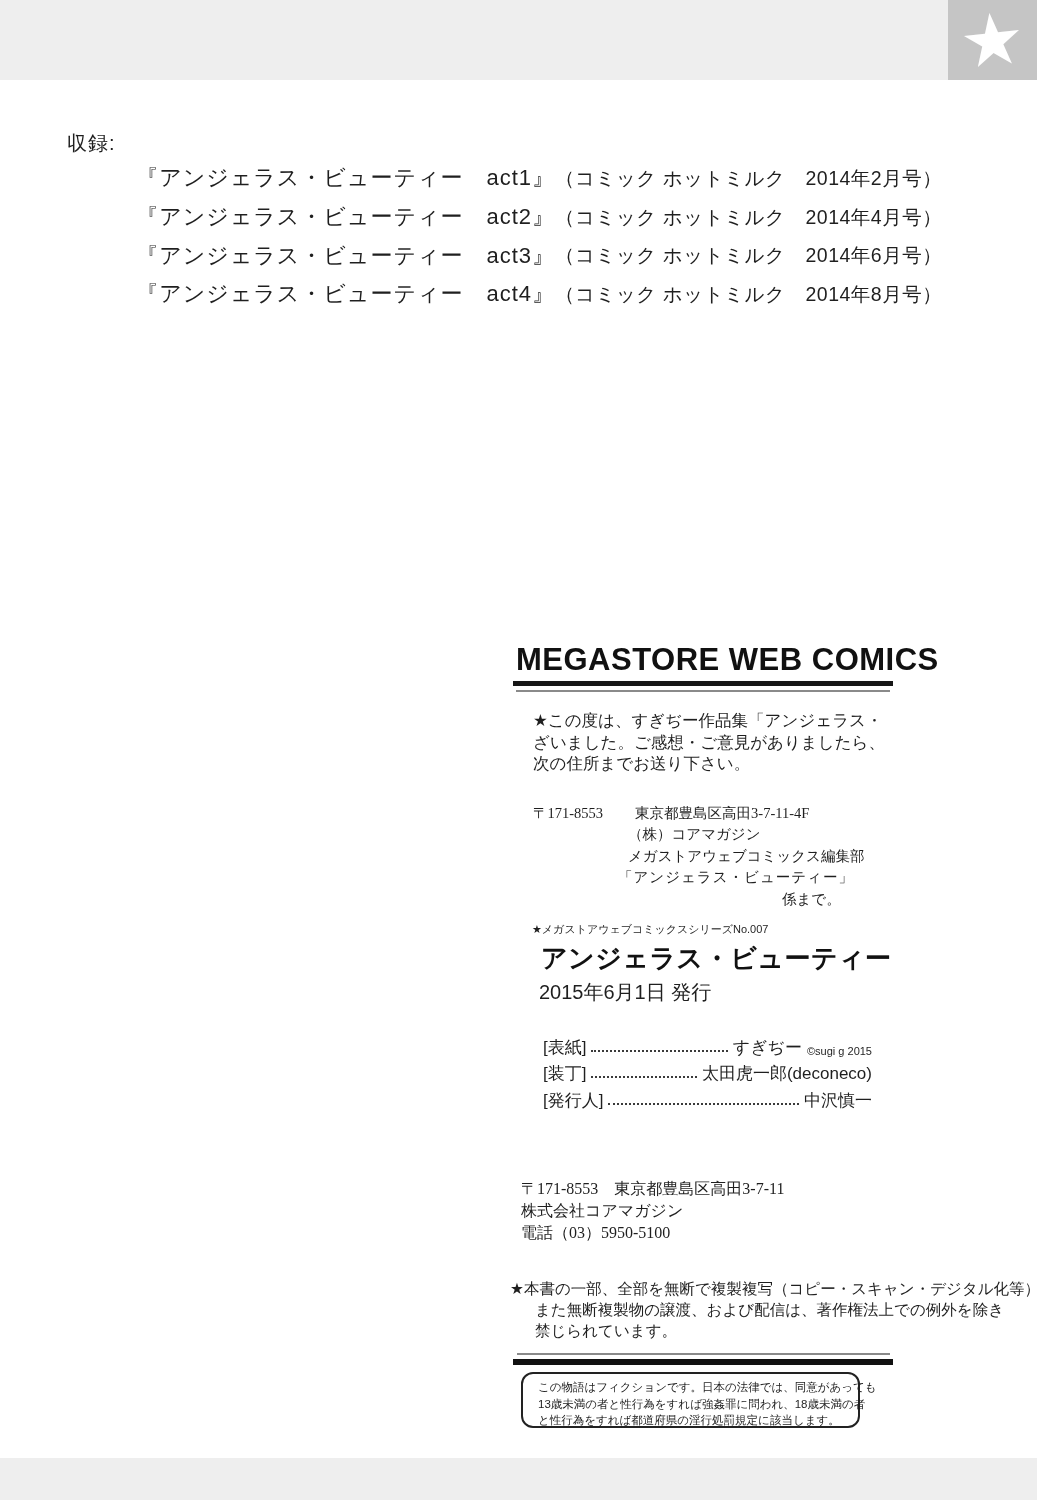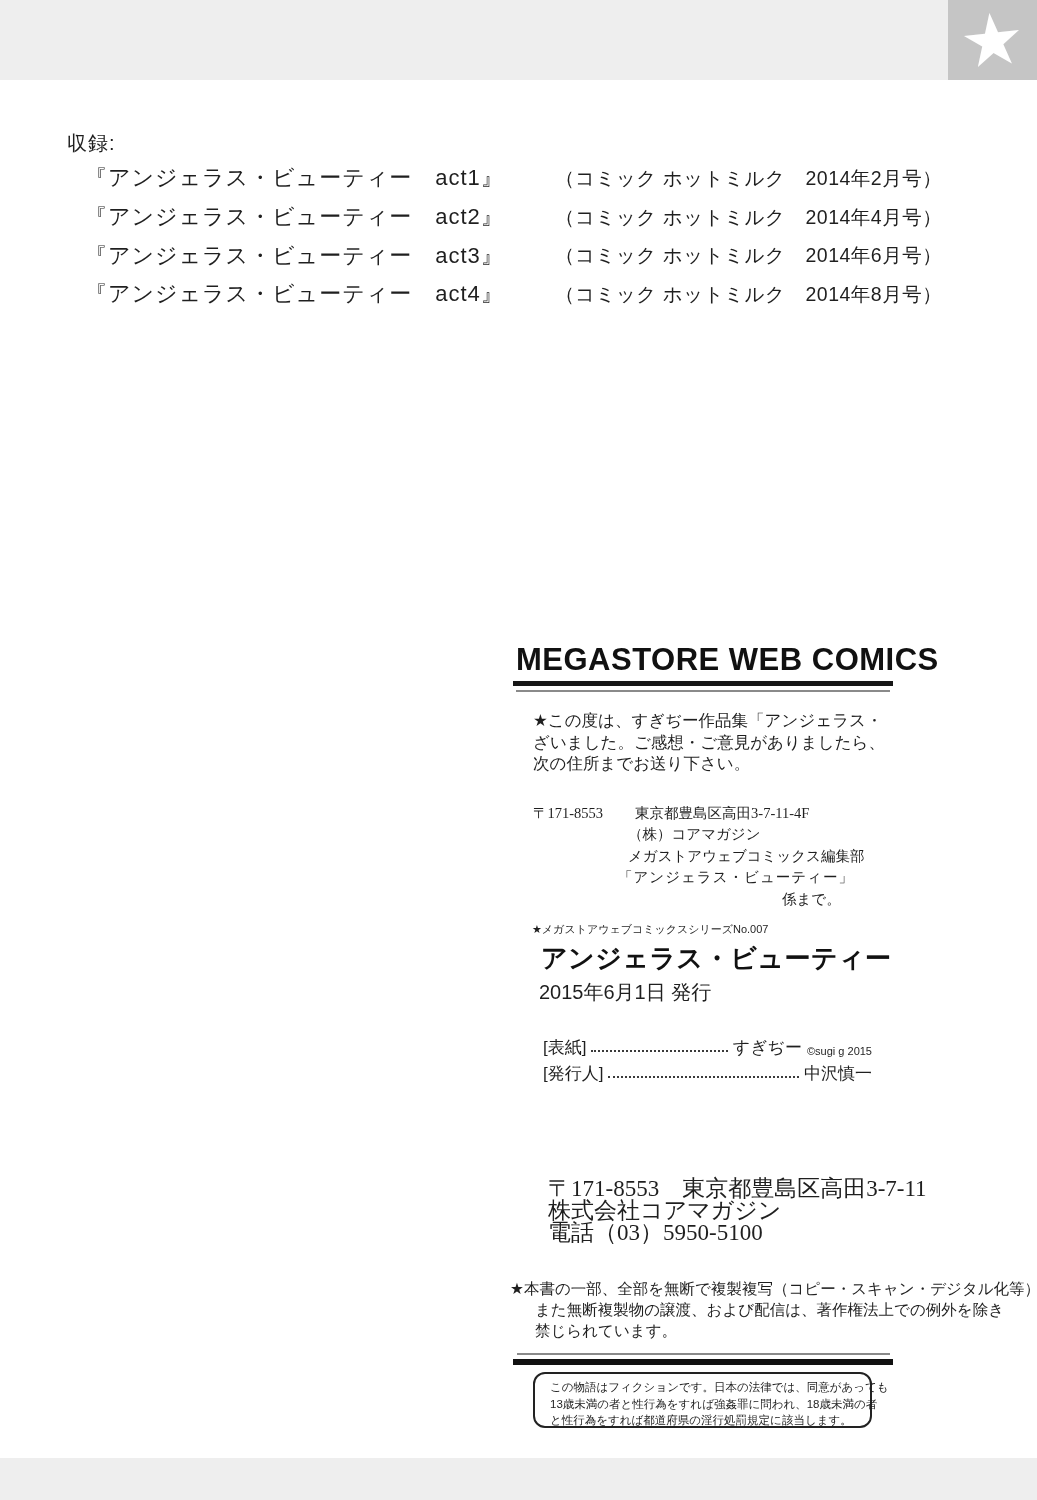--- a/index.html
+++ b/index.html
@@ -17,21 +17,21 @@
   .star-square {
     position:absolute; right:0; top:0; width:89px; height:80px;
     background:var(--tile_gray,#c5c5c5);
     display:flex; align-items:center; justify-content:center;
   }
   .star-square .star { color:#ffffff; font-size:72px; line-height:72px; transform:rotate(-6deg); }
 
   
   .toc-label { position:absolute; left:67px; top:130px; font-size:20px; letter-spacing:1px; }
   .toc-rows { position:absolute; left:85px; top:159px; }
-  .toc-row { display:flex; align-items:center; height:38.7px; white-space:nowrap; }
+  .toc-row { display:flex; align-items:center; height:38.7px; white-space:nowrap;text-align:right; }
   .toc-title { width:470px; font-size:22px; letter-spacing:1px; }
   .toc-source { font-size:19.5px; letter-spacing:0.5px; }
 
   
   .brand { position:absolute; left:516px; top:642px; font-size:31px; font-weight:bold; letter-spacing:0.5px; color:#111; white-space:nowrap; }
   .brand-rule-thick { position:absolute; left:513px; top:681px; width:380px; height:5px; background:#161616; }
   .brand-rule-thin { position:absolute; left:516px; top:690px; width:374px; height:2px; background:#8a8a8a; }
 
   
   .thanks { position:absolute; left:533px; top:710px; font-size:16.5px; line-height:21.7px; white-space:nowrap; }
@@ -50,31 +50,31 @@
 
   
   .credits { position:absolute; left:543px; top:1032px; width:329px; }
   .credit-row { display:flex; align-items:flex-end; height:26.5px; white-space:nowrap; }
   .credit-role { font-size:17px; }
   .credit-name { font-size:17px; }
   .credit-note { font-size:11px; margin-left:5px; padding-bottom:2px; }
   .leader { flex:1; border-bottom:2px dotted #3a3a3a; margin:0 5px 7px 5px; min-width:20px; }
 
   
-  .publisher { position:absolute; left:548px; top:1178px; font-size:23px; line-height:22px; white-space:nowrap;font-family:Liberation Serif, serif; }
+  .publisher { position:absolute; left:521px; top:1178px; font-size:16px; line-height:22px; white-space:nowrap;font-family:Liberation Serif, serif; }
 
   
   .warning { position:absolute; left:510px; top:1278px; font-size:15.5px; line-height:21px; white-space:nowrap; }
   .warning .indent { padding-left:25px; }
 
   
   .rule-thin-bottom { position:absolute; left:517px; top:1353px; width:373px; height:2px; background:#8a8a8a; }
   .rule-thick-bottom { position:absolute; left:513px; top:1359px; width:380px; height:6px; background:#111; }
   .disclaimer-box {
-    position:absolute; left:533px; top:1372px; width:339px; height:56px;
+    position:absolute; left:521px; top:1372px; width:339px; height:56px;
     border:2.5px solid #222; border-radius:12px;
     padding:5px 0 0 15px; font-size:11.5px; line-height:16.6px; white-space:nowrap;
   }
 </style>
 </head>
 <body>
 
 <div class="page">
 
   <div class="top-band"></div>
@@ -127,20 +127,25 @@
   <div class="pub-date">2015年6月1日 発行</div>
 
   <div class="credits">
     <div class="credit-row">
       <span class="credit-role">[表紙]</span>
       <span class="leader"></span>
       <span class="credit-name">すぎぢー</span>
       <span class="credit-note">©sugi g 2015</span>
     </div>
     <div class="credit-row">
+      <span class="credit-role">[装丁]</span>
+      <span class="leader"></span>
+      <span class="credit-name">太田虎一郎(deconeco)</span>
+    </div>
+    <div class="credit-row">
       <span class="credit-role">[発行人]</span>
       <span class="leader"></span>
       <span class="credit-name">中沢慎一</span>
     </div>
   </div>
 
   <div class="publisher serif">
     <div>〒171-8553　東京都豊島区高田3-7-11</div>
     <div>株式会社コアマガジン</div>
     <div>電話（03）5950-5100</div>

